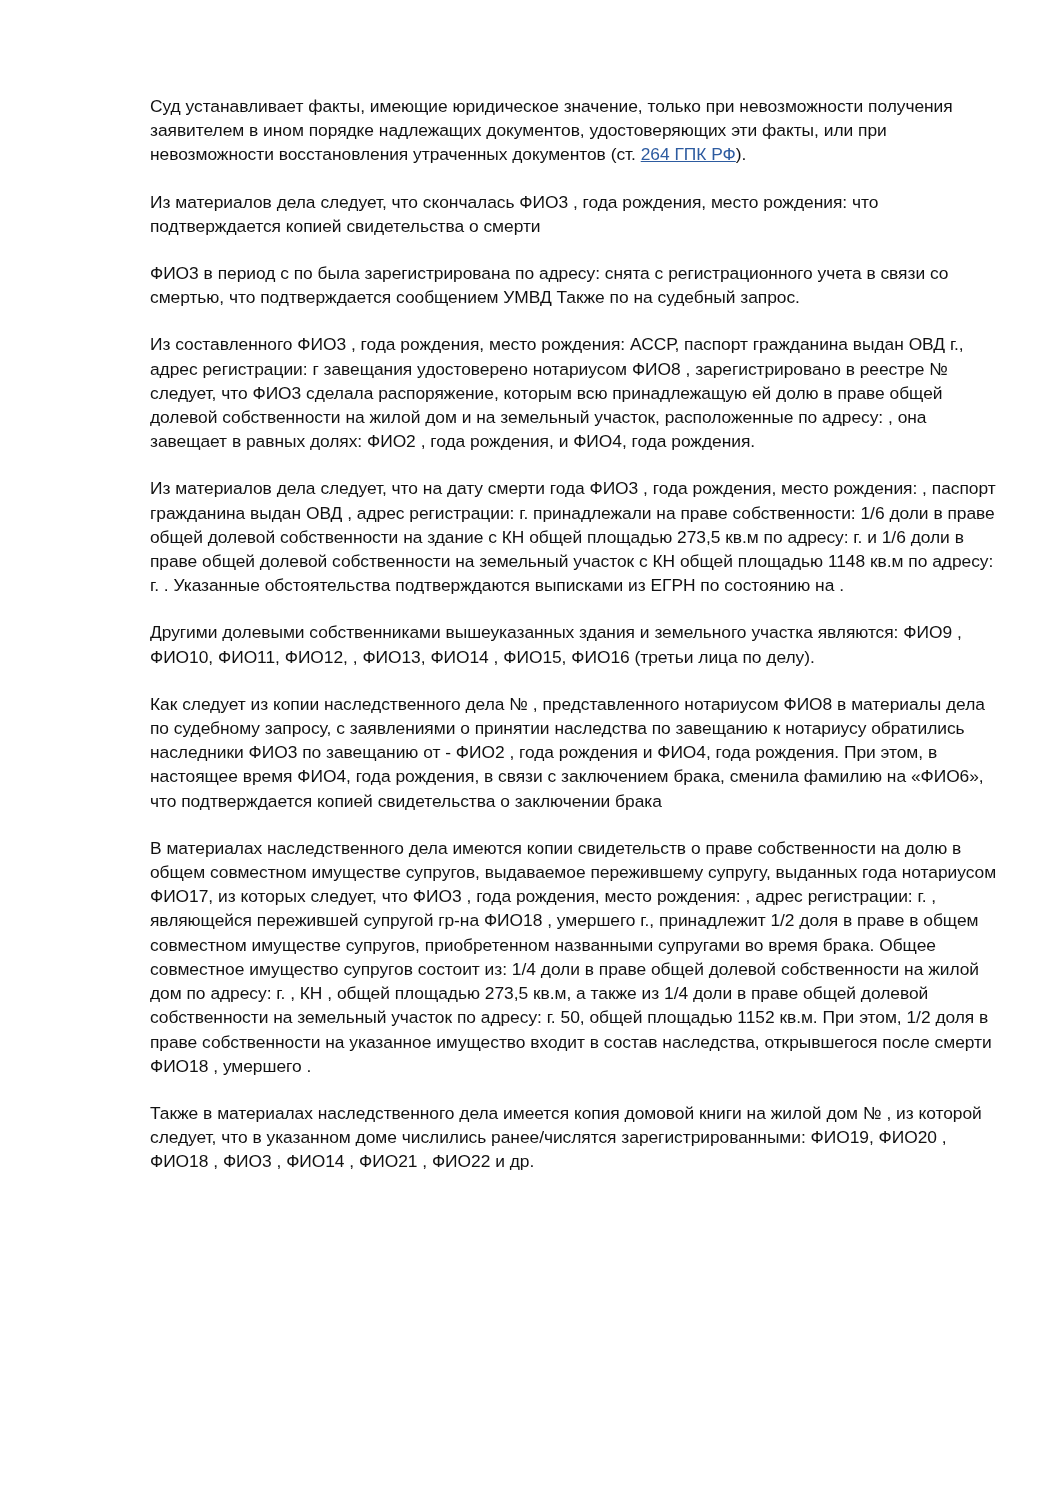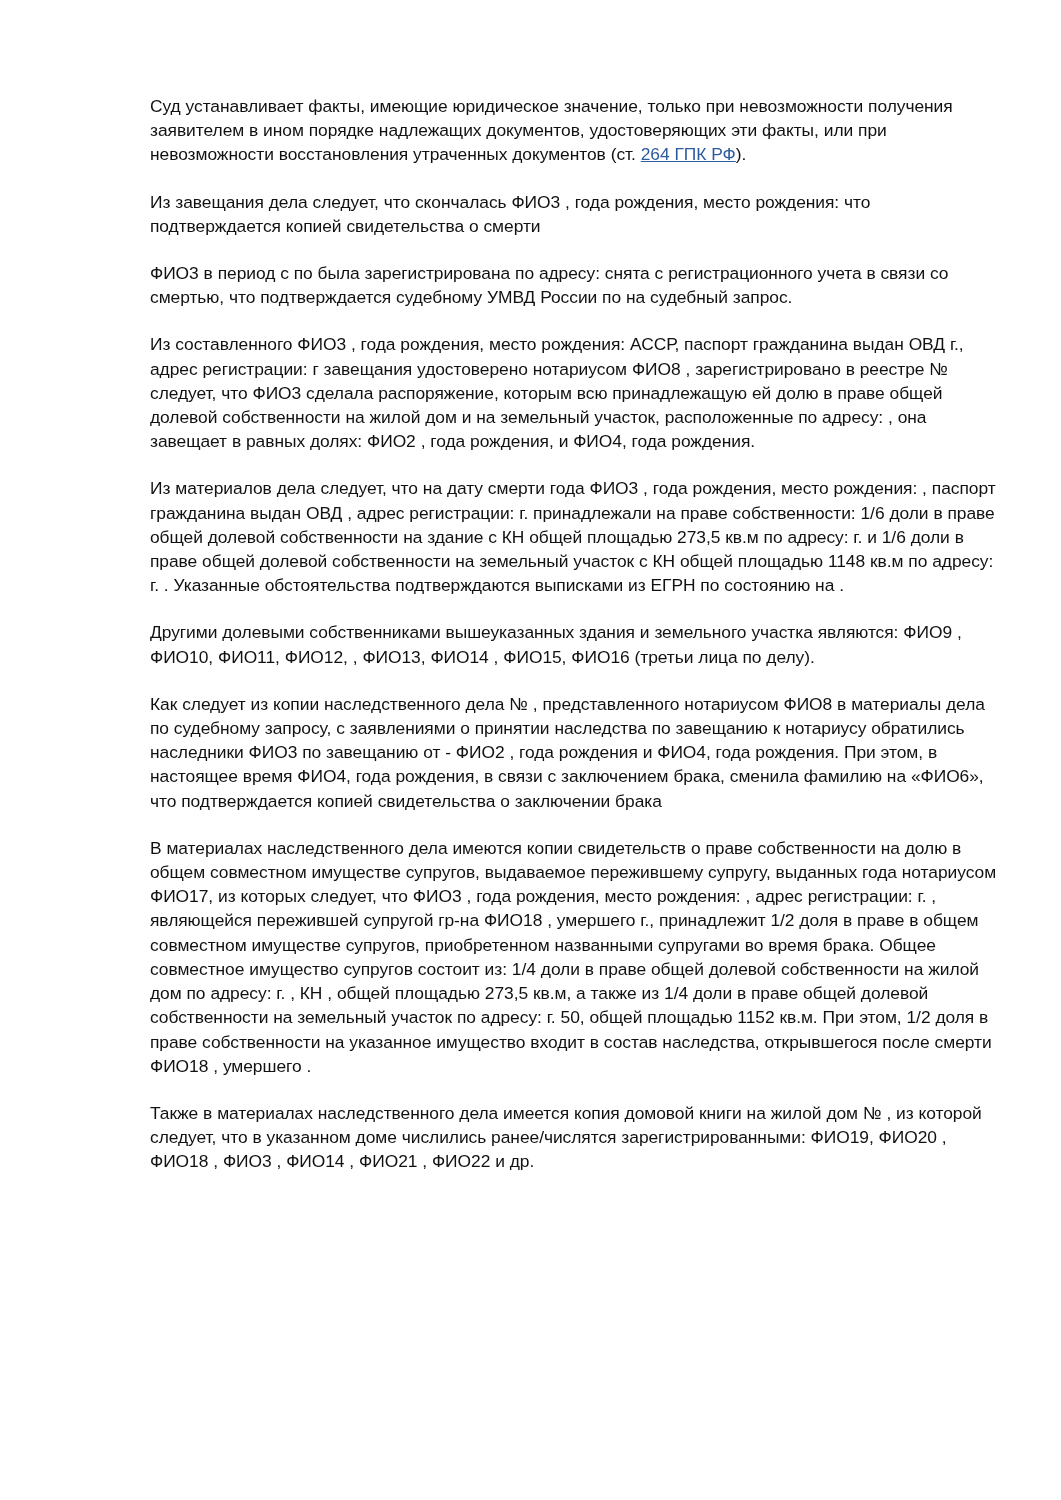--- a/index.html
+++ b/index.html
@@ -47,22 +47,22 @@
     text-underline-offset: 1px;
     cursor: pointer;
   }
 </style>
 </head>
 <body>
 
 <div class="page">
   <div class="doc-body">
       <p class="para"><span>Суд устанавливает факты, имеющие юридическое значение, только при невозможности получения заявителем в ином порядке надлежащих документов, удостоверяющих эти факты, или при невозможности восстановления утраченных документов (ст. </span><a class="doc-link">264 ГПК РФ</a><span>).</span></p>
-      <p class="para"><span>Из завещания дела следует, что скончалась ФИО3 , года рождения, место рождения: что подтверждается копией свидетельства о смерти</span></p>
-      <p class="para"><span>ФИО3 в период с по была зарегистрирована по адресу: снята с регистрационного учета в связи со смертью, что подтверждается судебному УМВД России по на судебный запрос.</span></p>
+      <p class="para"><span>Из материалов дела следует, что скончалась ФИО3 , года рождения, место рождения: что подтверждается копией свидетельства о смерти</span></p>
+      <p class="para"><span>ФИО3 в период с по была зарегистрирована по адресу: снята с регистрационного учета в связи со смертью, что подтверждается сообщением УМВД Также по на судебный запрос.</span></p>
       <p class="para"><span>Из составленного ФИО3 , года рождения, место рождения: АССР, паспорт гражданина выдан ОВД г., адрес регистрации: г завещания удостоверено нотариусом ФИО8 , зарегистрировано в реестре № следует, что ФИО3 сделала распоряжение, которым всю принадлежащую ей долю в праве общей долевой собственности на жилой дом и на земельный участок, расположенные по адресу: , она завещает в равных долях: ФИО2 , года рождения, и ФИО4, года рождения.</span></p>
       <p class="para"><span>Из материалов дела следует, что на дату смерти года ФИО3 , года рождения, место рождения: , паспорт гражданина выдан ОВД , адрес регистрации: г. принадлежали на праве собственности: 1/6 доли в праве общей долевой собственности на здание с КН общей площадью 273,5 кв.м по адресу: г. и 1/6 доли в праве общей долевой собственности на земельный участок с КН общей площадью 1148 кв.м по адресу: г. . Указанные обстоятельства подтверждаются выписками из ЕГРН по состоянию на .</span></p>
       <p class="para"><span>Другими долевыми собственниками вышеуказанных здания и земельного участка являются: ФИО9 , ФИО10, ФИО11, ФИО12, , ФИО13, ФИО14 , ФИО15, ФИО16 (третьи лица по делу).</span></p>
       <p class="para"><span>Как следует из копии наследственного дела № , представленного нотариусом ФИО8 в материалы дела по судебному запросу, с заявлениями о принятии наследства по завещанию к нотариусу обратились наследники ФИО3 по завещанию от - ФИО2 , года рождения и ФИО4, года рождения. При этом, в настоящее время ФИО4, года рождения, в связи с заключением брака, сменила фамилию на «ФИО6», что подтверждается копией свидетельства о заключении брака</span></p>
       <p class="para"><span>В материалах наследственного дела имеются копии свидетельств о праве собственности на долю в общем совместном имуществе супругов, выдаваемое пережившему супругу, выданных года нотариусом ФИО17, из которых следует, что ФИО3 , года рождения, место рождения: , адрес регистрации: г. , являющейся пережившей супругой гр-на ФИО18 , умершего г., принадлежит 1/2 доля в праве в общем совместном имуществе супругов, приобретенном названными супругами во время брака. Общее совместное имущество супругов состоит из: 1/4 доли в праве общей долевой собственности на жилой дом по адресу: г. , КН , общей площадью 273,5 кв.м, а также из 1/4 доли в праве общей долевой собственности на земельный участок по адресу: г. 50, общей площадью 1152 кв.м. При этом, 1/2 доля в праве собственности на указанное имущество входит в состав наследства, открывшегося после смерти ФИО18 , умершего .</span></p>
       <p class="para"><span>Также в материалах наследственного дела имеется копия домовой книги на жилой дом № , из которой следует, что в указанном доме числились ранее/числятся зарегистрированными: ФИО19, ФИО20 , ФИО18 , ФИО3 , ФИО14 , ФИО21 , ФИО22 и др.</span></p>
     </div>
 </div>
 
 </body></html>

